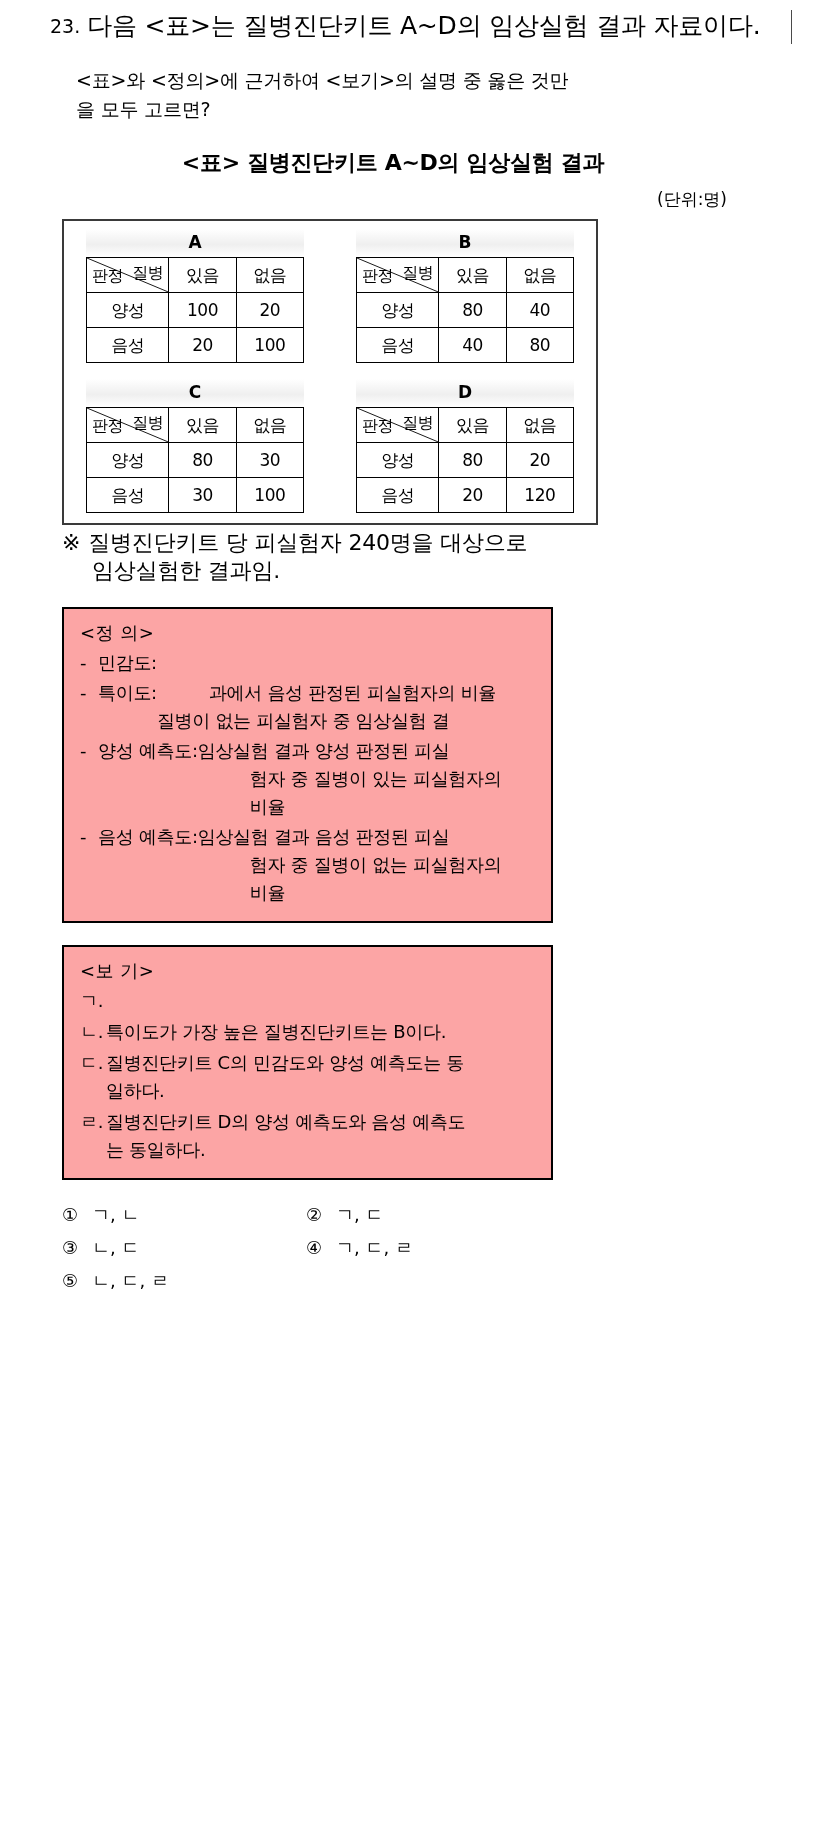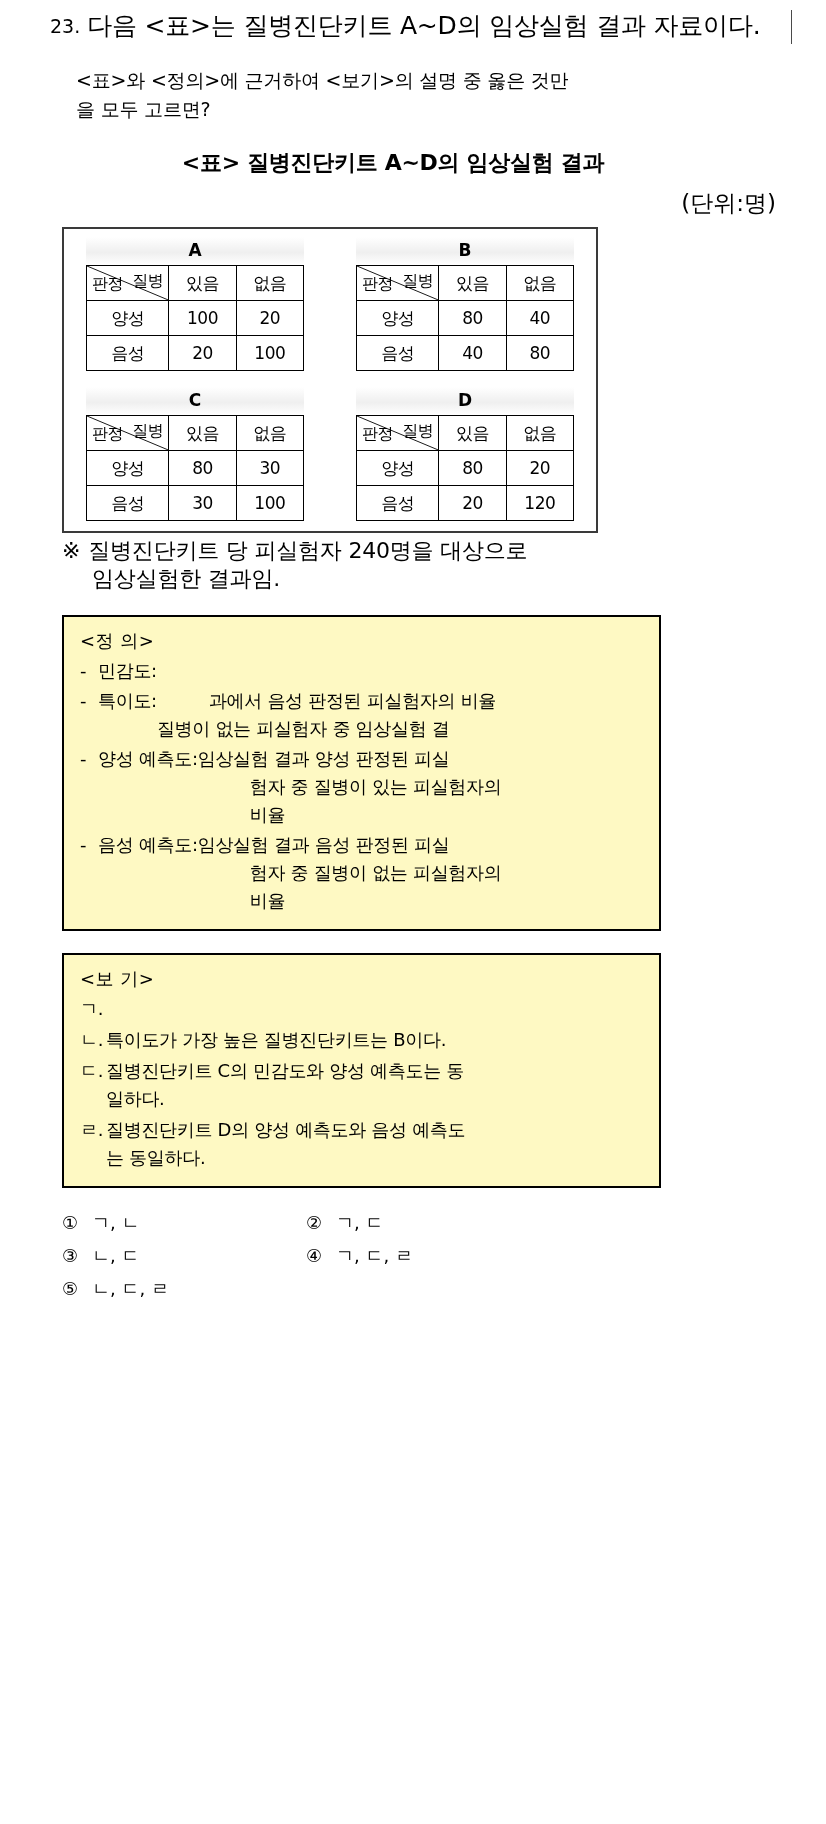--- a/index.html
+++ b/index.html
@@ -56,23 +56,23 @@
   .tbl-caption {
     text-align: center;
     font-size: 22px;
     font-weight: bold;
     margin-top: 24px;
     letter-spacing: -0.3px;
     padding-right: 40px;
   }
   .unit-line {
     text-align: right;
-    font-size: 23px;
+    font-size: 17px;
     margin-top: 10px;
-    padding-right: 50px;
+    padding-right: 99px;
   }
 
   
   .tbl-outer {
     margin: 8px 0 0 62px;
     width: 536px;
     border: 2px solid #3a3a3a;
     box-sizing: border-box;
     padding: 8px 0 10px 0;
     background: #fff;
@@ -145,25 +145,25 @@
     font-size: 22px;
     line-height: 28px;
     letter-spacing: -0.2px;
   }
   .note .mark { margin-right: 8px; }
   .note .cont { display: block; padding-left: 30px; }
 
   
   .box {
     margin: 22px 0 0 62px;
-    width: 599px;
+    width: 491px;
     border: 2px solid #000;
     box-sizing: border-box;
     padding: 12px 12px 14px 16px;
-    background: #fef9c3;
+    background: #fca5a5;
   }
   .box-title {
     font-size: 18px;
     letter-spacing: 0.5px;
     margin-bottom: 4px;
   }
   .def-item {
     display: flex;
     font-size: 18px;
     line-height: 28px;

